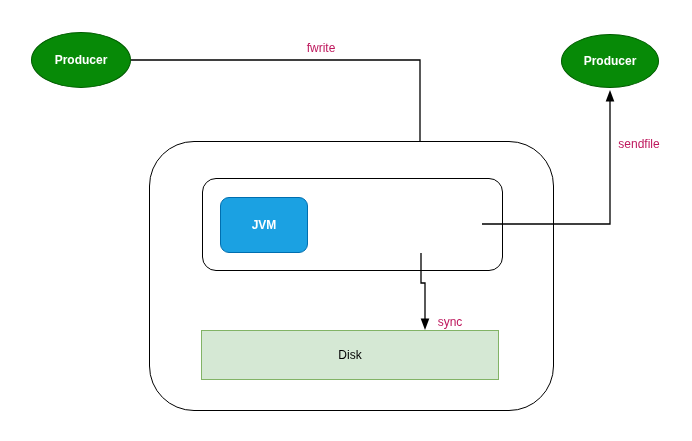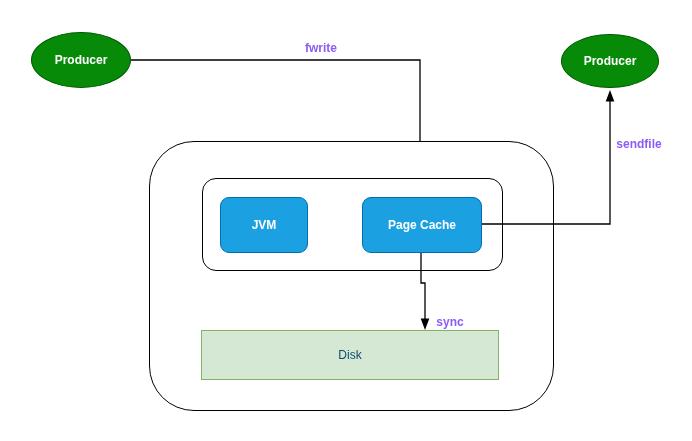--- a/index.html
+++ b/index.html
@@ -52,40 +52,39 @@
     border-radius: 9px;
     color: #ffffff;
     font-weight: bold;
   }
   .jvm { left: 220px; top: 197px; width: 88px; height: 56px; }
   .page-cache { left: 362px; top: 197px; width: 120px; height: 56px; }
   .disk {
     left: 201px; top: 330px; width: 298px; height: 50px;
     background: #d5e8d4;
     border: 1.3px solid #82b366;
-    color: #0c4a6e;
+    color: #000000;
   }
   .edge-layer {
     position: absolute;
     left: 0; top: 0;
     width: 692px; height: 441px;
     z-index: 3;
     pointer-events: none;
   }
   .edge-label {
     position: absolute;
     transform: translate(-50%, -50%);
     background: #ffffff;
-    color: #8b5cf6;
+    color: #be185d;
     font-size: 12px;
     line-height: 1.1;
     padding: 0 1px;
     white-space: nowrap;
     z-index: 4;
-    font-weight: bold;
   }
   .label-fwrite   { left: 321px; top: 49px;  }
   .label-sendfile { left: 639px; top: 145px; }
   .label-sync     { left: 450px; top: 323px; }
 </style>
 </head>
 <body>
 
 <div class="canvas">
 
@@ -93,23 +92,20 @@
   <div class="container-box inner-container"></div>
 
   <div class="node ellipse producer">
     <span>Producer</span>
   </div>
   <div class="node ellipse consumer">
     <span>Producer</span>
   </div>
   <div class="node blue-box jvm">
     <span>JVM</span>
-  </div>
-  <div class="node blue-box page-cache">
-    <span>Page Cache</span>
   </div>
   <div class="node disk">
     <span>Disk</span>
   </div>
 
   <svg class="edge-layer" viewBox="0 0 692 441" xmlns="http://www.w3.org/2000/svg">
 
     <path d="M 131 60 H 420 V 141" fill="none" stroke="#000000" stroke-width="1.3"></path>
 
     <path d="M 482 224 H 610 V 101" fill="none" stroke="#000000" stroke-width="1.3"></path>

